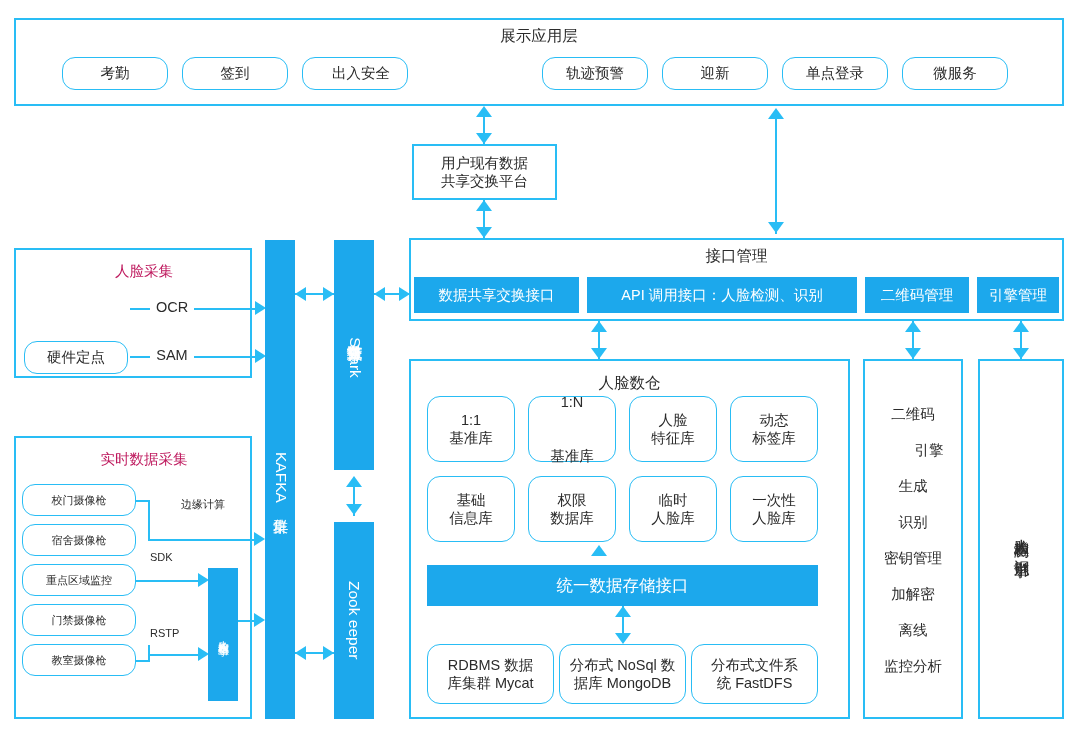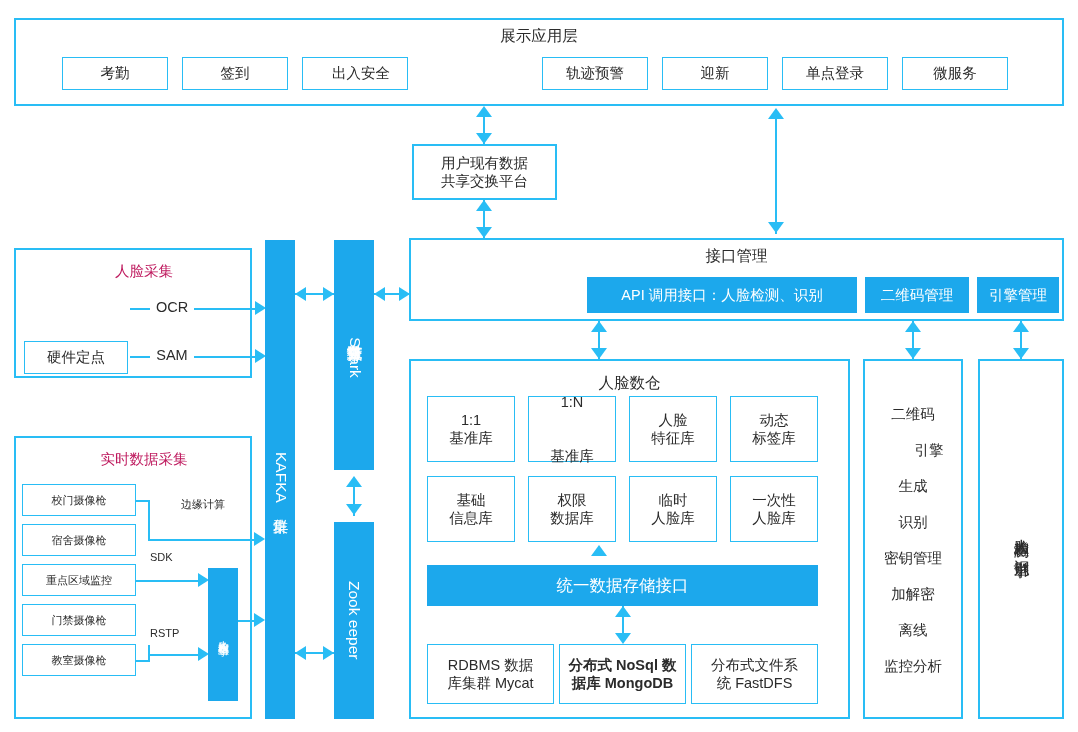--- a/index.html
+++ b/index.html
@@ -20,21 +20,21 @@
   
   .obox{            
     border:2px solid #29bdf5;
     background:#ffffff;
     display:flex;
     align-items:center;
     justify-content:center;
     text-align:center;
     color:#2b2b2b;
   }
-  .obox.thin{border-width:1.5px;}
+  .obox.thin{border-width:1.5px;border-radius:13px;}
   .fbox{            
     background:#1ca8ec;
     border:none;
     display:flex;
     align-items:center;
     justify-content:center;
     text-align:center;
     color:#ffffff;
   }
   .title-blue{color:#be185d;margin-left:11px;}
@@ -215,20 +215,23 @@
   <div class="abs arrow-u" style="left:346px;top:476px;"></div>
   <div class="abs arrow-d" style="left:346px;top:504px;"></div>
 
   <div class="abs ln-h" style="left:295px;top:652px;width:39px;"></div>
   <div class="abs arrow-l" style="left:295px;top:646px;"></div>
   <div class="abs arrow-r" style="left:323px;top:646px;"></div>
 
   <div class="abs obox" style="left:409px;top:238px;width:655px;height:83px;display:block;">
     <div class="abs t15" style="left:0;top:6px;width:100%;text-align:center;">接口管理</div>
   </div>
+  <div class="abs fbox t14" style="left:414px;top:277px;width:165px;height:36px;">
+    <span>数据共享交换接口</span>
+  </div>
   <div class="abs fbox t14" style="left:587px;top:277px;width:270px;height:36px;">
     <span>API 调用接口：人脸检测、识别</span>
   </div>
   <div class="abs fbox t14" style="left:865px;top:277px;width:104px;height:36px;">
     <span>二维码管理</span>
   </div>
   <div class="abs fbox t14" style="left:977px;top:277px;width:82px;height:36px;">
     <span>引擎管理</span>
   </div>
 
@@ -289,21 +292,21 @@
   </div>
 
   <div class="abs ln-v" style="left:622px;top:606px;height:36px;"></div>
   <div class="abs arrow-u" style="left:615px;top:606px;"></div>
   <div class="abs arrow-d" style="left:615px;top:633px;"></div>
 
   <div class="abs obox thin t14 lbl" style="left:427px;top:644px;width:127px;height:60px;flex-direction:column;">
     <span>RDBMS 数据</span>
     <span>库集群 Mycat</span>
   </div>
-  <div class="abs obox thin t14 lbl" style="left:559px;top:644px;width:127px;height:60px;flex-direction:column;font-weight:bold;">
+  <div class="abs obox thin t14 lbl" style="left:559px;top:644px;width:127px;height:60px;flex-direction:column;">
     <span>分布式 NoSql 数</span>
     <span>据库 MongoDB</span>
   </div>
   <div class="abs obox thin t14 lbl" style="left:691px;top:644px;width:127px;height:60px;flex-direction:column;">
     <span>分布式文件系</span>
     <span>统 FastDFS</span>
   </div>
 
   <div class="abs obox" style="left:863px;top:359px;width:100px;height:360px;display:block;">
     <div class="abs t14" style="left:0;top:44px;width:100%;text-align:center;">二维码</div>

